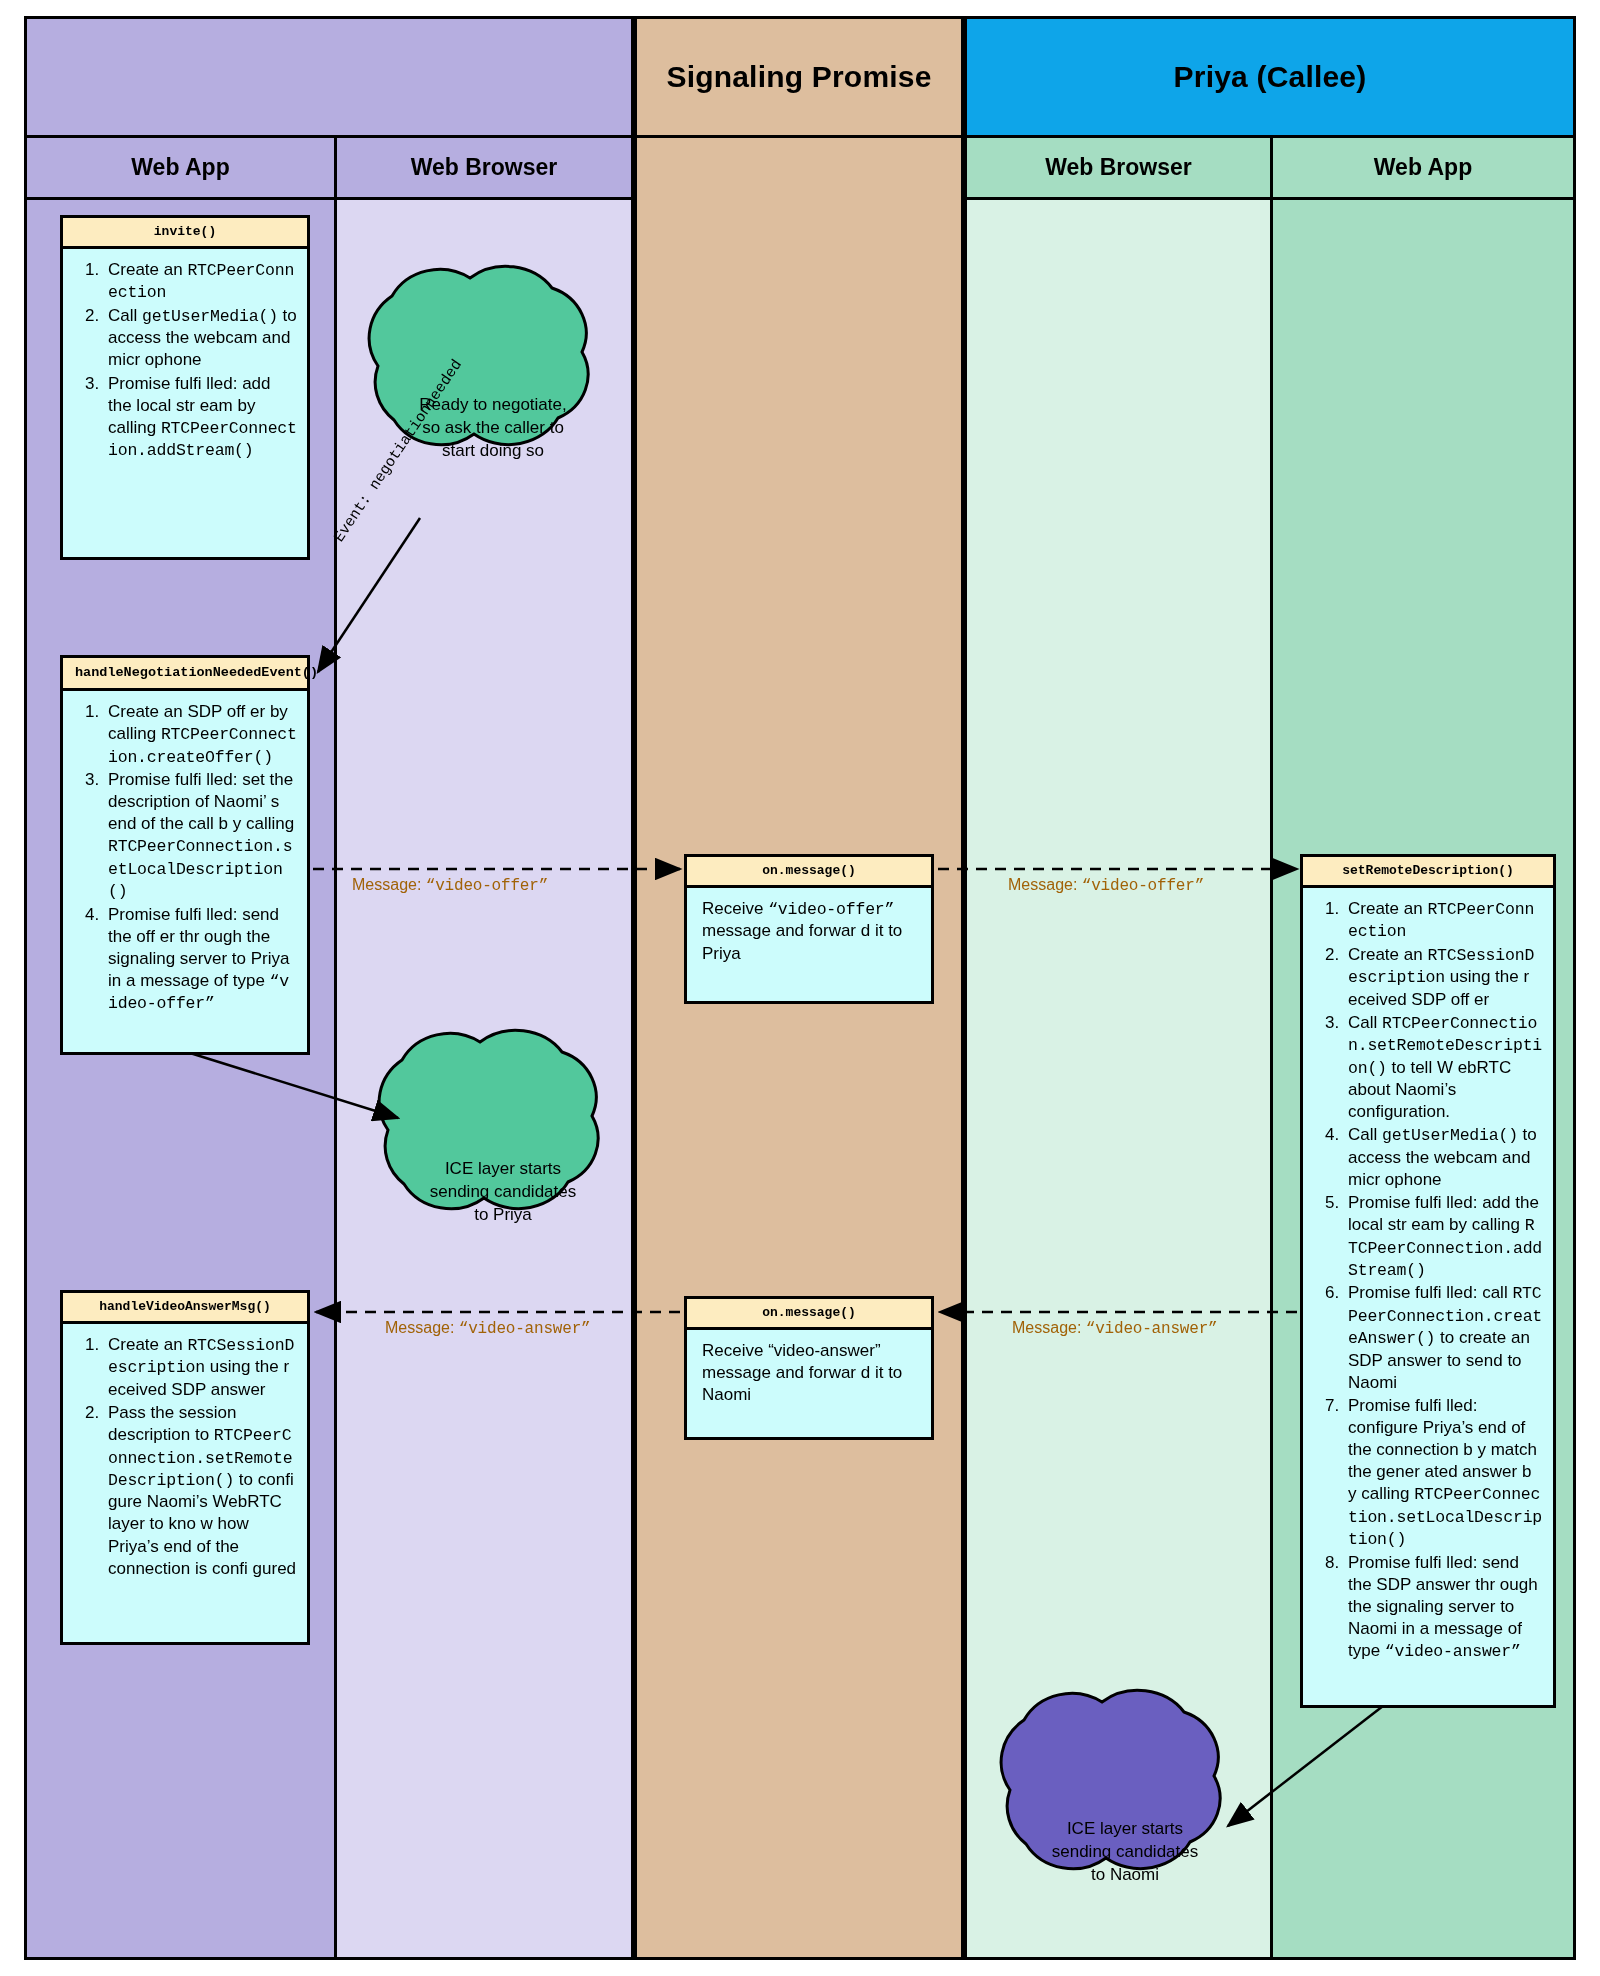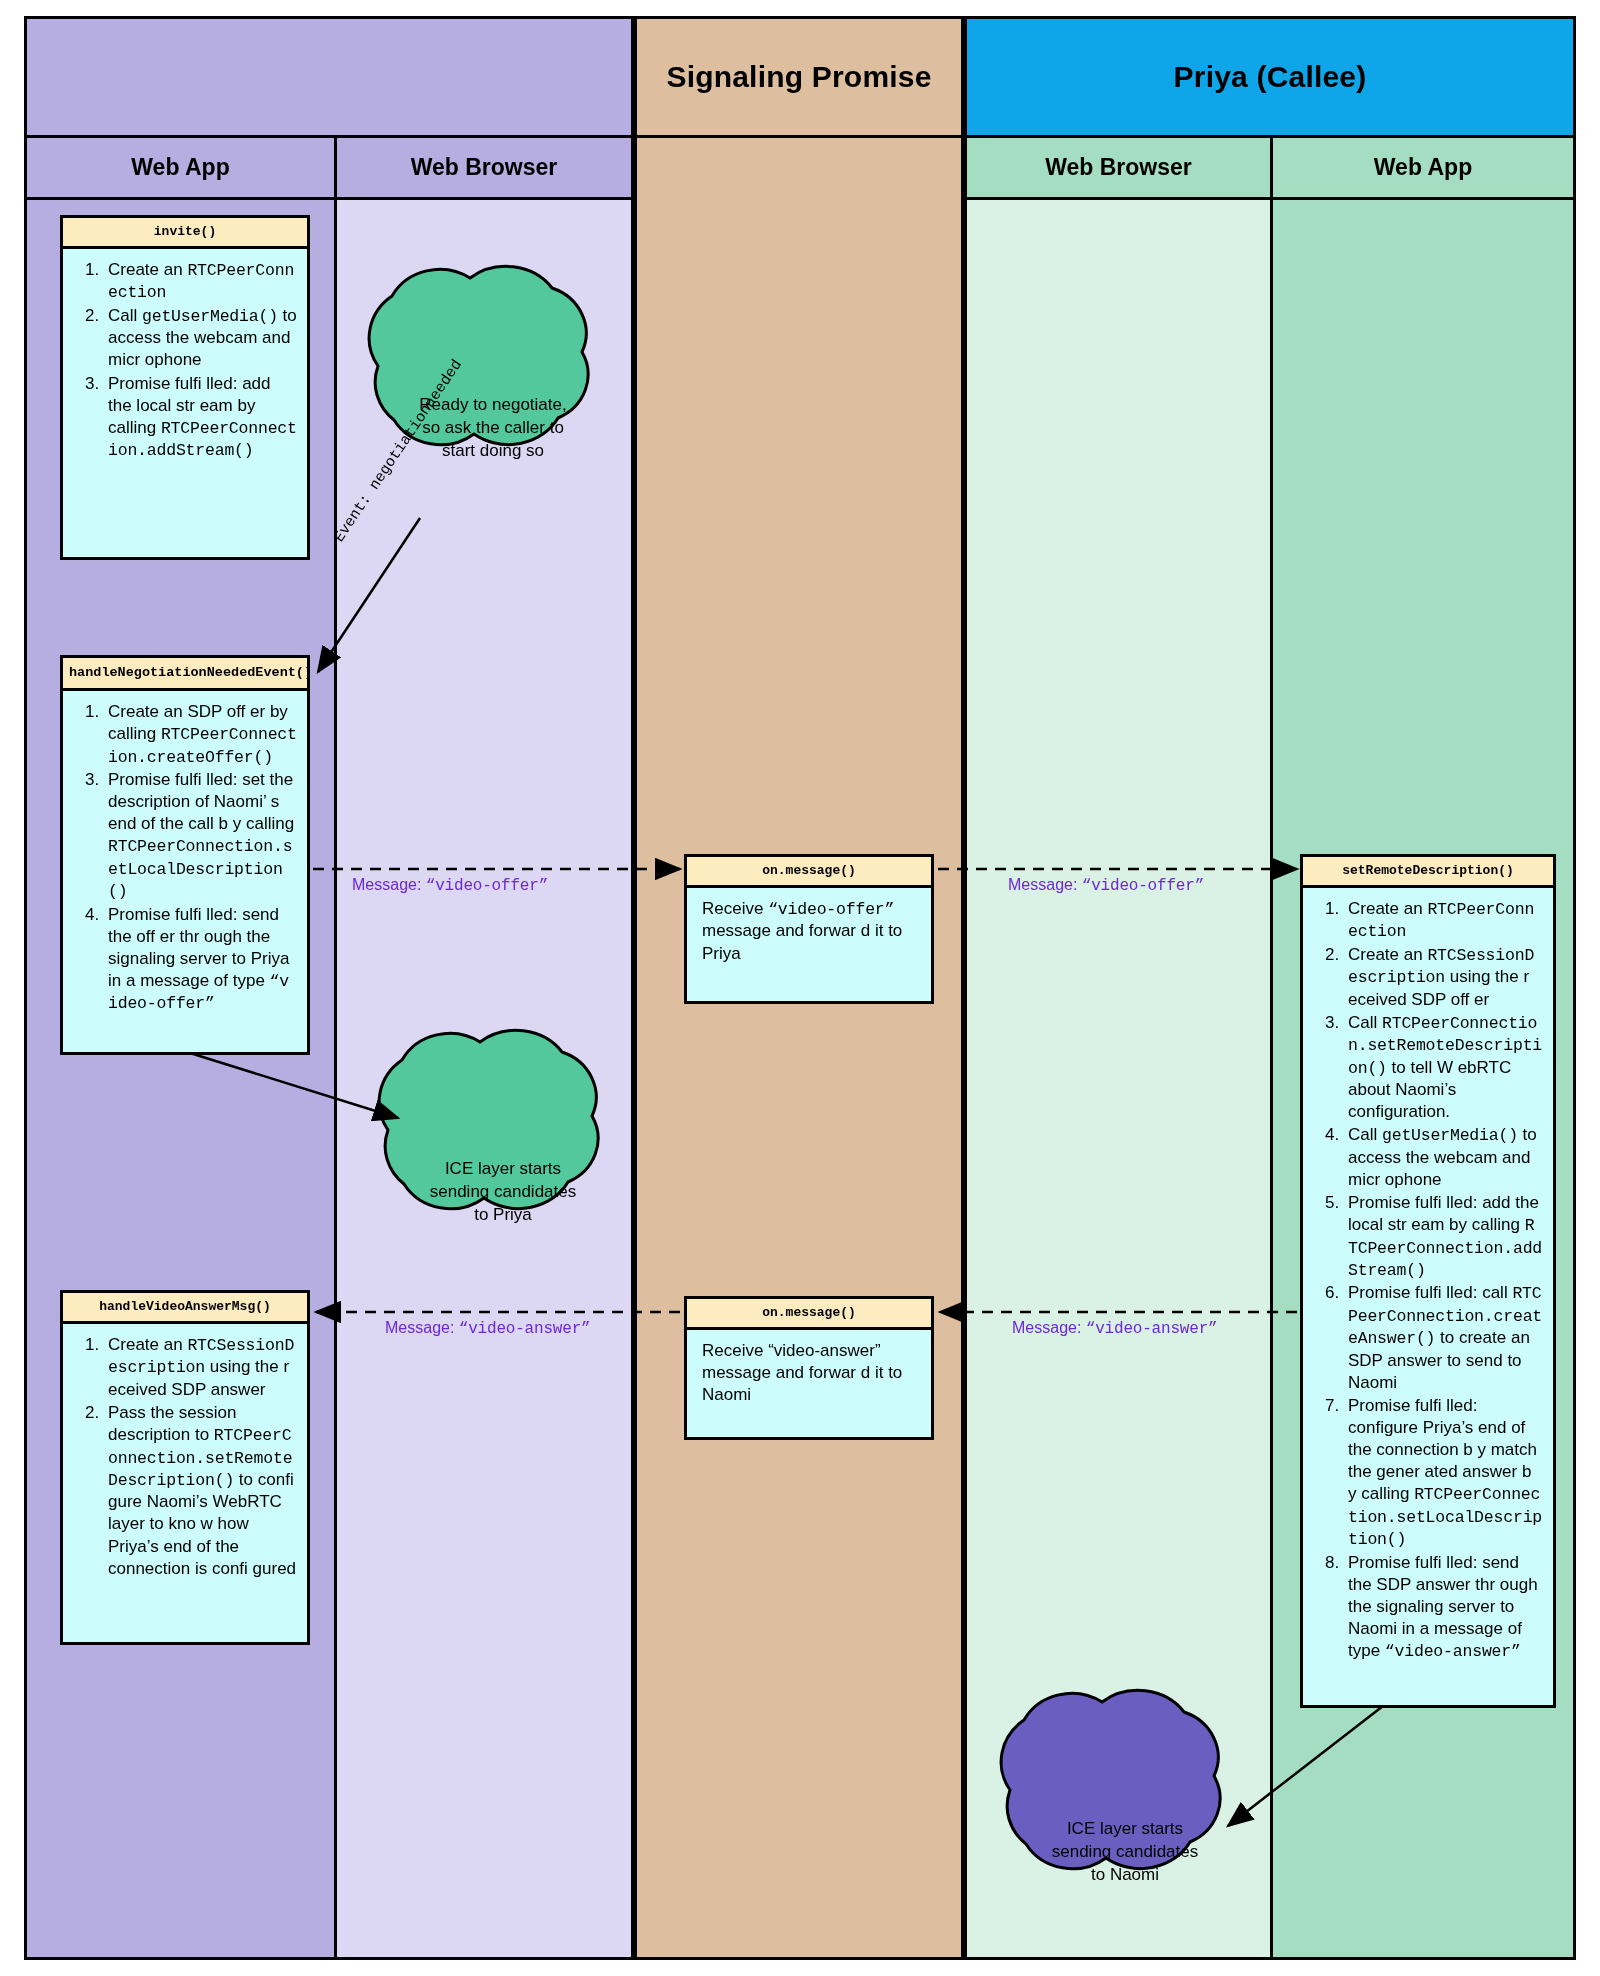--- a/index.html
+++ b/index.html
@@ -33,37 +33,37 @@
   
   .p-browser{left:0;width:306px;background:#d9f2e5;border-right:3px solid #000;}
   .p-browser .sub-head{background:#a5ddc2;}
   .p-webapp{left:306px;right:0;background:#a5ddc2;}
 
   
   .box{position:absolute;border:3px solid #000;background:#ccfcfc;box-sizing:border-box;}
   .box-title{background:#fdecc0;border-bottom:3px solid #000;text-align:center;
     font-family:"Liberation Mono",monospace;font-size:13px;color:#000;padding:6px 2px 7px;
     font-weight:bold;}
-  .box-title.small{font-size:13.5px;padding:7px 6px 8px;}
+  .box-title.small{font-size:13.5px;padding:7px 12px 8px;}
   .box-body{padding:10px 10px 10px 8px;margin-left:7px;}
   ol.steps{margin:0;padding:0 0 0 26px;list-style-position:outside;}
   ol.steps li{font-size:17px;line-height:1.30;color:#000;margin:0 0 1px 0;
     padding-left:4px;}
   ol.steps li::marker{font-size:17px;}
   code,.mono{font-family:"Liberation Mono",monospace;font-size:16.5px;
     letter-spacing:-0.2px;word-break:break-all;}
 
   
   .cloud{position:absolute;}
   .cloud .txt{position:absolute;left:0;right:0;top:50%;transform:translateY(-50%);
     text-align:center;font-size:17px;line-height:1.35;color:#000;}
 
   
   .svglayer{position:absolute;left:0;top:0;width:1600px;height:1976px;pointer-events:none;}
-  .alabel{position:absolute;font-size:16px;color:#6d28d9;white-space:nowrap;}
+  .alabel{position:absolute;font-size:16px;color:#a16207;white-space:nowrap;}
   .alabel .mono{font-size:16px;}
   .diag{position:absolute;font-size:15px;color:#000;white-space:nowrap;
     font-family:"Liberation Mono",monospace;transform-origin:0 0;}
 </style>
 </head>
 <body>
 
 <div id="stage">
 
   <div class="lane lane-naomi">

